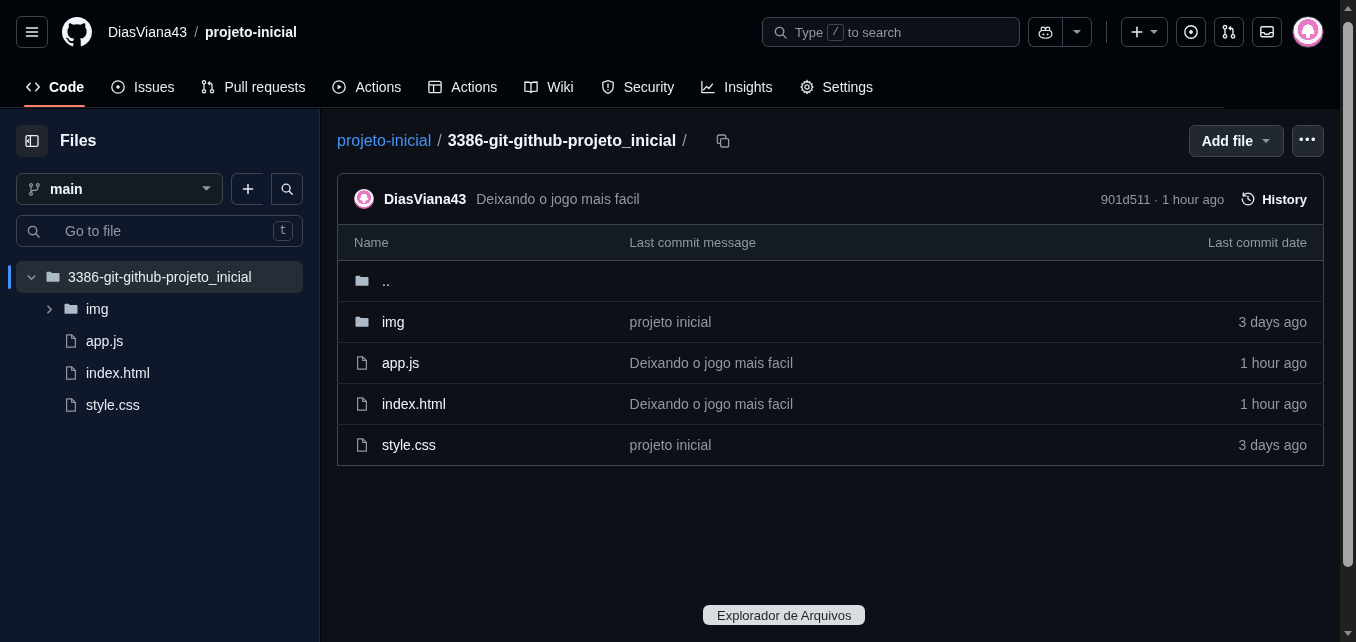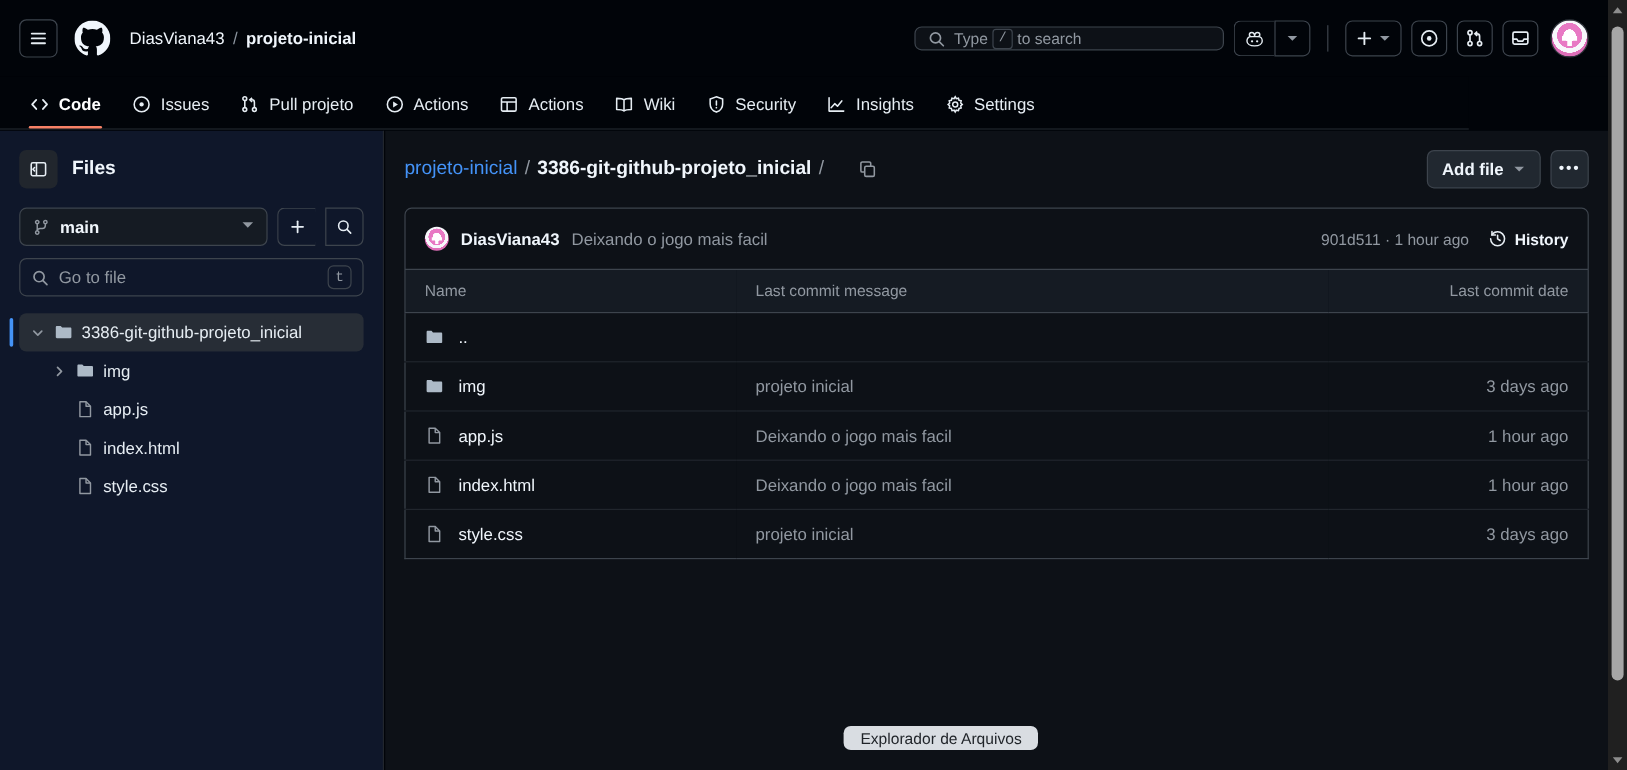--- a/index.html
+++ b/index.html
@@ -23,21 +23,21 @@
     display: flex; align-items: center; justify-content: center; cursor: pointer;
   }
   .gh-logo { margin-left: 14px; display: flex; align-items: center; }
   .breadcrumb-top { margin-left: 16px; display: flex; align-items: center; font-size: 14px; }
   .bc-owner { color: #f0f6fc; }
   .bc-sep { color: #8b949e; margin: 0 7px; }
   .bc-repo { color: #f0f6fc; font-weight: bold; }
 
   .header-right { margin-left: auto; display: flex; align-items: center; gap: 8px; }
   .searchbox {
-    width: 258px; height: 20px; border: 1px solid #3d444d; border-radius: 6px;
+    width: 258px; height: 30px; border: 1px solid #3d444d; border-radius: 6px;
     background: #0d1117; display: flex; align-items: center; padding: 0 10px; gap: 7px;
     cursor: text;
   }
   .search-ph { font-size: 13px; color: #9198a1; display: flex; align-items: center; gap: 4px; }
   .kbd {
     display: inline-flex; align-items: center; justify-content: center;
     min-width: 16px; height: 17px; padding: 0 4px;
     border: 1px solid #3d444d; border-radius: 3px;
     font-size: 11px; color: #9198a1; font-family: "Liberation Mono", monospace;
   }
@@ -101,21 +101,21 @@
   .branch-name { font-size: 14px; font-weight: bold; color: #f0f6fc; }
   .branch-caret { margin-left: auto; }
   .sq-btn {
     width: 32px; height: 32px; border: 1px solid #3d444d; background: transparent;
     display: flex; align-items: center; justify-content: center; cursor: pointer;
   }
   .sq-left { border-radius: 6px 0 0 6px; border-right: none; }
   .sq-right { border-radius: 0 6px 6px 0; }
   .gotofile {
     height: 32px; border: 1px solid #3d444d; border-radius: 6px; background: transparent;
-    display: flex; align-items: center; padding: 0 9px; gap: 8px; margin-bottom: 14px;
+    display: flex; align-items: center; padding: 0 9px; gap: 24px; margin-bottom: 14px;
     cursor: text;
   }
   .gotofile-ph { font-size: 14px; color: #9198a1; }
   .t-badge {
     margin-left: auto; width: 20px; height: 20px; border: 1px solid #3d444d;
     border-radius: 5px; display: flex; align-items: center; justify-content: center;
     font-size: 12px; color: #9198a1; font-family: "Liberation Mono", monospace;
   }
   .tree-item {
     display: flex; align-items: center; gap: 7px; height: 32px;
@@ -306,21 +306,21 @@
     </div>
     <div class="tab">
       <svg width="16" height="16" viewBox="0 0 16 16" fill="none" stroke="#e6edf3" stroke-width="1.3">
         <circle cx="4" cy="12.3" r="1.6"></circle>
           <circle cx="4" cy="3.2" r="1.6"></circle>
           <circle cx="12" cy="12.3" r="1.6"></circle>
         <line x1="4" y1="4.8" x2="4" y2="10.7"></line>
           <path d="M12 10.7V6.2a2 2 0 00-2-2H8.3"></path>
           <path d="M10.1 2.5L8.2 4.2l1.9 1.8"></path>
       </svg>
-      <span>Pull projeto</span>
+      <span>Pull requests</span>
     </div>
     <div class="tab">
       <svg width="16" height="16" viewBox="0 0 16 16" fill="none" stroke="#e6edf3" stroke-width="1.3">
         <circle cx="8" cy="8" r="6.2"></circle>
           <path d="M6.6 5.5l4 2.5-4 2.5z" fill="#e6edf3" stroke="none"></path>
       </svg>
       <span>Actions</span>
     </div>
     <div class="tab">
       <svg width="16" height="16" viewBox="0 0 16 16" fill="none" stroke="#e6edf3" stroke-width="1.3">

